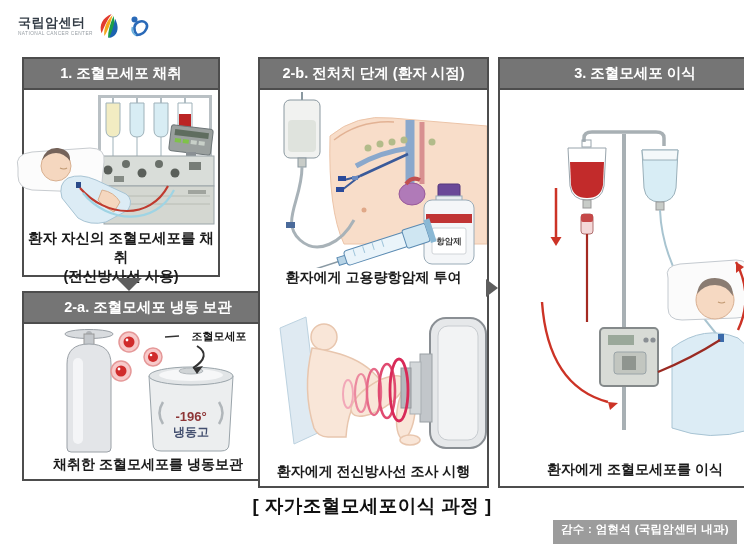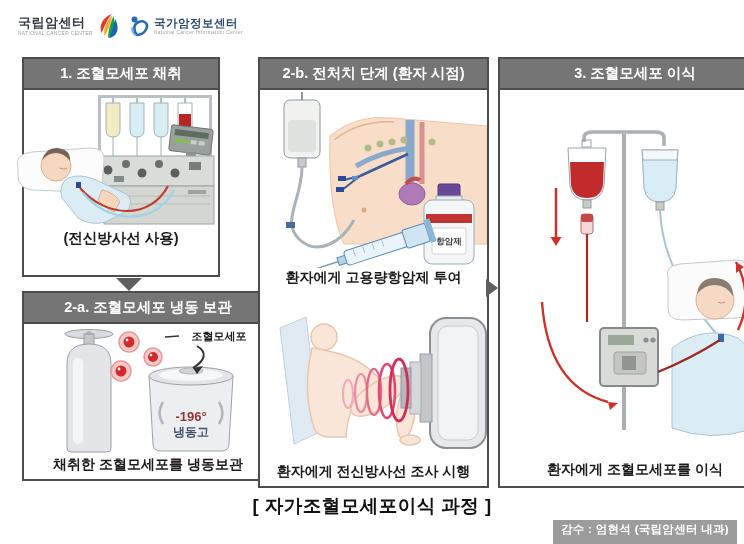--- a/index.html
+++ b/index.html
@@ -67,24 +67,20 @@
       <path d="M16,1 C6,5 2,13 5,22 C8,15 11,7 16,1Z" fill="#e23b2e"></path>
       <path d="M17,2 C10,9 7,17 8,25 C12,19 15,10 17,2Z" fill="#f5a81c"></path>
       <path d="M18,3 C14,12 12,20 12,27 C18,24 21,16 19,8Z" fill="#1e9e48"></path>
       <path d="M20,6 C18,14 16,22 13,27 C20,26 24,20 22,12Z" fill="#1c64b0"></path>
     </svg>
     <svg width="21" height="23" viewBox="0 0 21 23" style="margin-left:6px">
       <circle cx="5.5" cy="4.5" r="3" fill="#2a6ab8"></circle>
       <path d="M8,20 C4,15 4.5,9 9.5,7 C15.5,4.5 19.5,9 17.5,13.5 C15.5,18 11.5,20 8,20 Z" fill="none" stroke="#2a6ab8" stroke-width="2.6"></path>
       <path d="M3.5,12 C2.5,16 4.5,19 7,20.5" fill="none" stroke="#6ab0dc" stroke-width="1.8"></path>
     </svg>
-    <div class="logo-block">
-      <span class="logo-title blue">국가암정보센터</span>
-      <span class="logo-sub">National Cancer Information Center</span>
-    </div>
   </div>
 
   <div class="panel" id="panel-collect">
     <div class="panel-header">1. 조혈모세포 채취</div>
     <div class="panel-body">
       <svg width="222" height="138" viewBox="0 0 222 138">
 
         <g>
           <rect x="88" y="5" width="114" height="3" fill="#b9c0c4"></rect>
           <rect x="88" y="5" width="3" height="62" fill="#b9c0c4"></rect>
@@ -135,20 +131,21 @@
           <path d="M50,78 q4,2 7,0" stroke="#c09870" stroke-width="1.2" fill="none"></path>
           <path d="M58,88 Q70,83 86,90 L116,104 Q124,110 118,120 L96,132 Q80,136 68,128 L52,108 Q48,94 58,88 Z" fill="#dcecf5" stroke="#a8c4d4"></path>
           <path d="M92,100 Q104,102 110,112 L104,122 Q94,118 88,110 Z" fill="#f5d7bf" stroke="#d8b090"></path>
           <rect x="66" y="92" width="5" height="6" fill="#2a4a8a"></rect>
         </g>
 
         <path d="M70,98 C96,128 140,130 158,96" stroke="#c03a2e" stroke-width="2.2" fill="none"></path>
         <path d="M73,103 C98,134 146,136 164,100" stroke="#9fd4e4" stroke-width="2.2" fill="none"></path>
       </svg>
       <div class="panel-caption" style="font-size:14.5px;margin-top:1px">
+        <div>환자 자신의 조혈모세포를 채취</div>
         <div>(전신방사선 사용)</div>
       </div>
     </div>
   </div>
 
   <div class="arrow-down"></div>
 
   <div class="panel" id="panel-freeze">
     <div class="panel-header">2-a. 조혈모세포 냉동 보관</div>
     <div class="panel-body">

